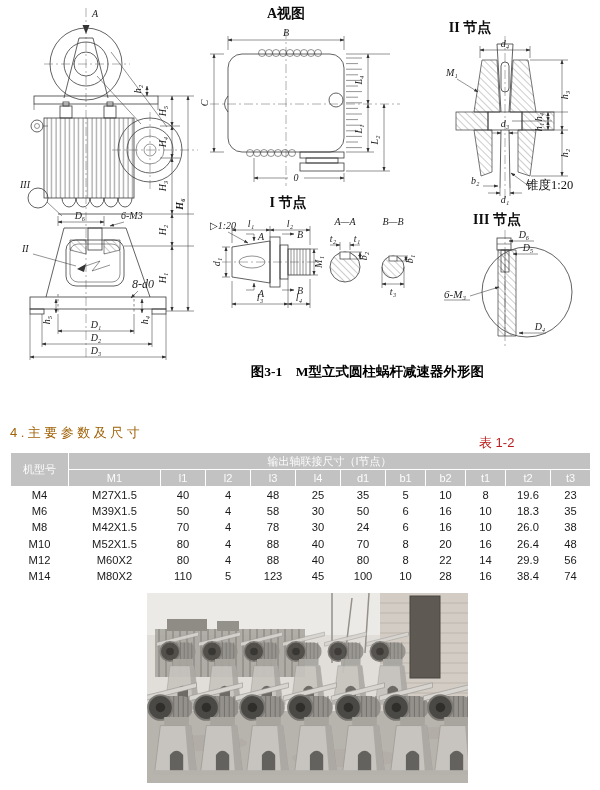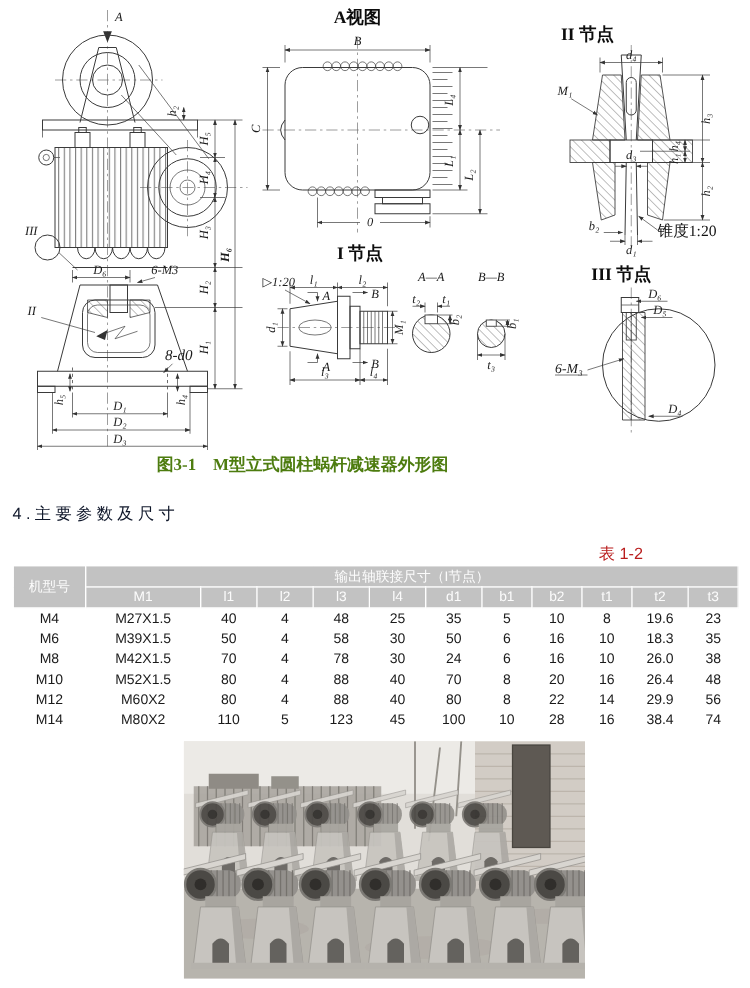--- a/index.html
+++ b/index.html
@@ -6,24 +6,24 @@
   .page{position:relative;width:600px;height:790px;background:#ffffff;overflow:hidden;
         font-family:"Liberation Sans",sans-serif;color:#111;}
   svg text{font-family:"Liberation Serif","DejaVu Serif",serif;}
   .dim{font-size:10px;font-style:italic;fill:#1c1c1c;}
   .dimcn{font-size:11px;font-style:normal;fill:#111;}
   .vtitle{font-size:14px;font-weight:bold;fill:#0d0d0d;}
   .ln{stroke:#3a3a3a;stroke-width:.8;fill:none;}
   .lt{stroke:#3a3a3a;stroke-width:.55;fill:none;}
   .cl{stroke:#707070;stroke-width:.55;fill:none;stroke-dasharray:9 3 2 3;}
   .dsh{stroke:#3a3a3a;stroke-width:.6;fill:none;stroke-dasharray:2.5 2.5;}
-  .caption{position:absolute;top:363px;left:0;width:484px;text-align:center;
+  .caption{position:absolute;top:363px;left:0;width:484px;text-align:right;
            font-family:"Liberation Serif","DejaVu Serif",serif;font-weight:bold;
-           font-size:13.5px;color:#4d7c0f;}
-  .heading{position:absolute;top:402px;left:10px;font-size:13px;color:#0f172a;letter-spacing:3.5px;}
+           font-size:13.5px;color:#000000;}
+  .heading{position:absolute;top:424px;left:10px;font-size:13px;color:#a16207;letter-spacing:3.5px;}
   .tbl-cap{position:absolute;top:434px;left:479px;font-size:13px;color:#b91c1c;}
   table.ptable{position:absolute;top:452px;left:10px;width:580px;border-collapse:collapse;
                table-layout:fixed;font-size:11px;}
   table.ptable th{background:#c2c2c2;color:#fcfcfc;font-weight:normal;height:16px;
                   border:1px solid #ffffff;padding:0;text-align:center;}
   table.ptable td{height:16.2px;text-align:center;color:#1a1a1a;padding:0;font-size:11.2px;
                   background:#ffffff;border:none;}
   .photo{position:absolute;top:593px;left:147px;width:321px;height:190px;}
 </style>
 </head>

